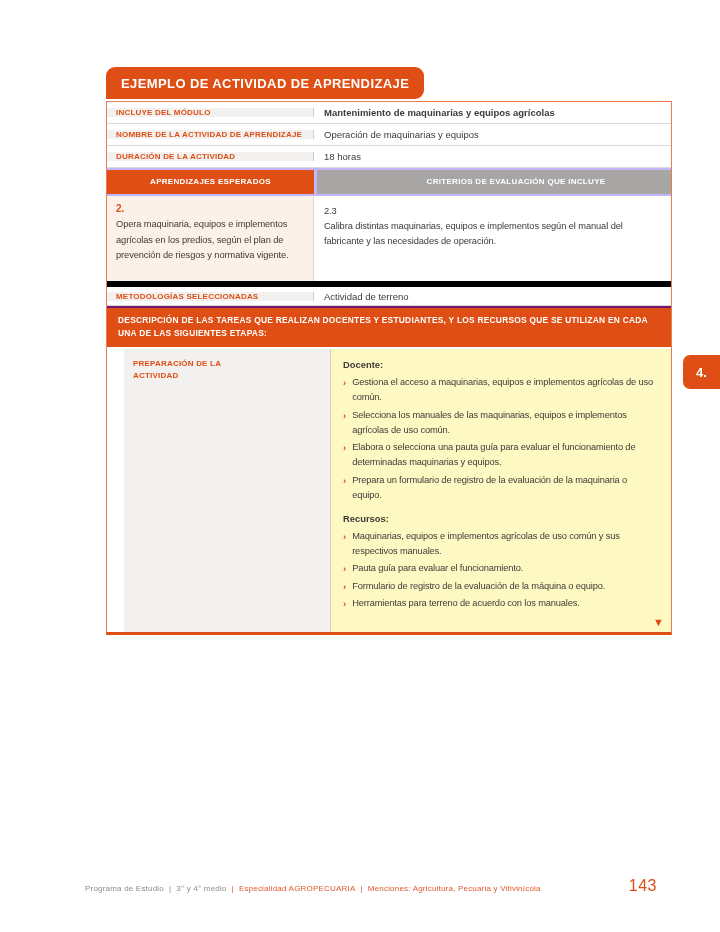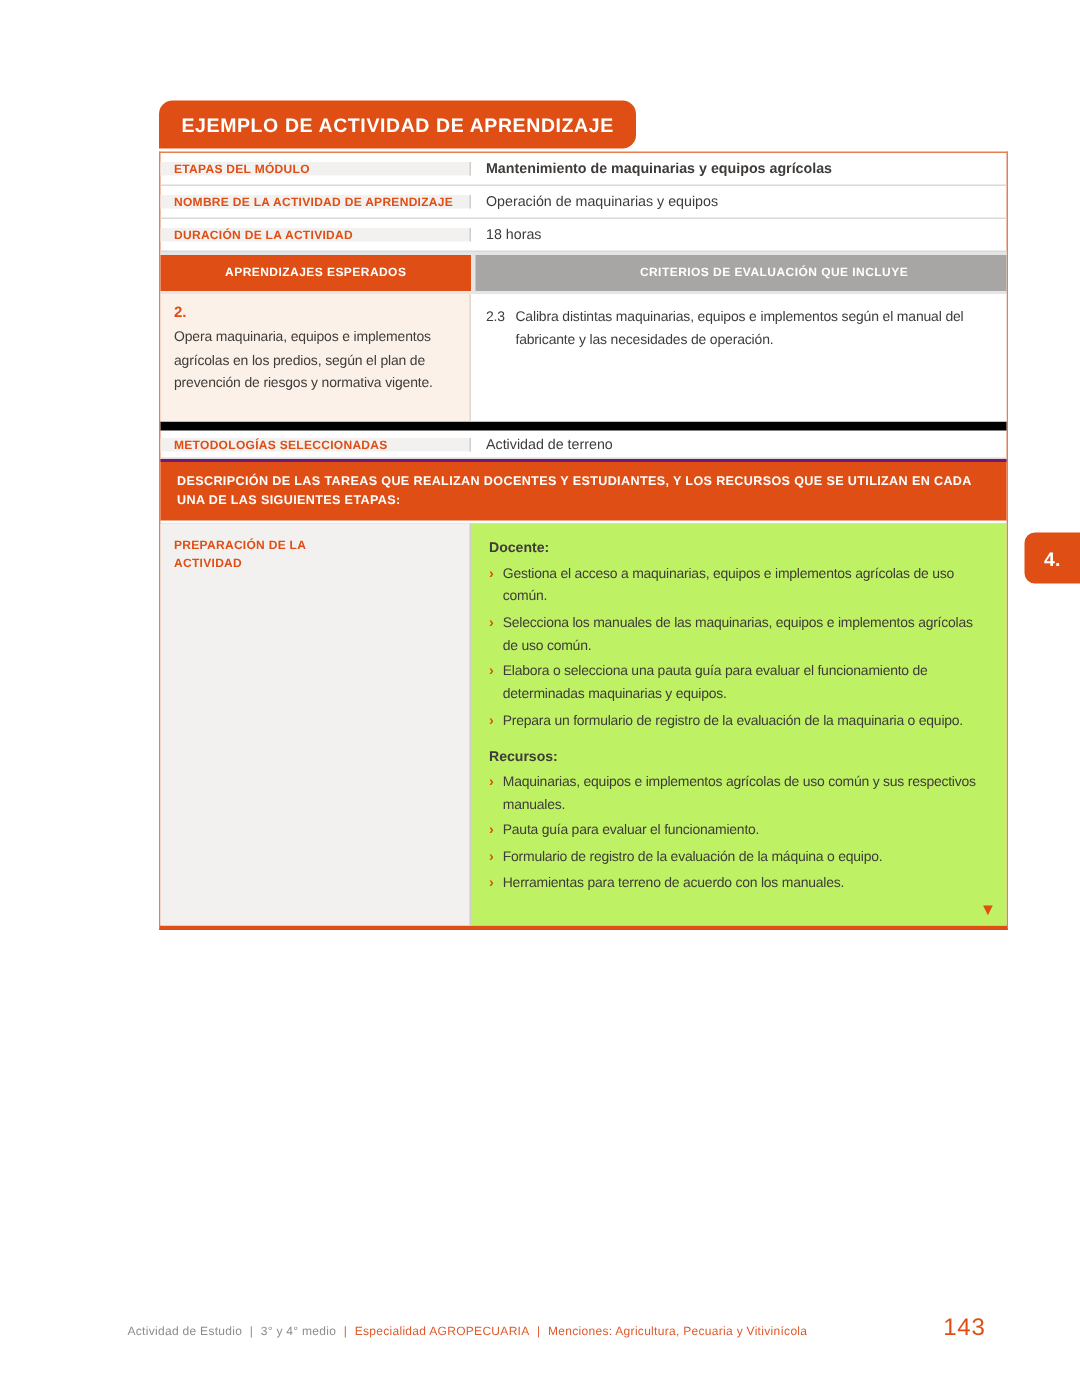--- a/index.html
+++ b/index.html
@@ -60,21 +60,21 @@
     color: #3E3B39;
     font-size: 9.5px;
     padding-left: 10px;
   }
 
   .info-row { height: 22px; align-items: center; border-bottom: 1px solid #DBD8D5; }
   .info-row:last-of-type { border-bottom: none; }
   .bold { font-weight: bold; }
 
   
-  .header-row { padding: 2px 0; gap: 3px; background: #e5e5e5; }
+  .header-row { padding: 2px 0; gap: 3px; background: #c4b5fd; }
   .hcell {
     height: 24px;
     line-height: 24px;
     text-align: center;
     color: #ffffff;
     font-size: 8px;
     font-weight: bold;
     letter-spacing: 0.3px;
   }
   .hcell.orange { flex: 0 0 207px; background: #DF4E14; }
@@ -84,44 +84,44 @@
   .content-row { min-height: 85px; }
   .ap-cell {
     flex: 0 0 207px;
     background: #FBF1E9;
     border-right: 1px solid #E4D5C9;
     padding: 7px 11px 10px 9px;
   }
   .ap-num { color: #DF4E14; font-weight: bold; font-size: 10px; margin-bottom: 3px; }
   .ap-text { color: #3E3B39; font-size: 9.3px; line-height: 15.5px; letter-spacing: -0.1px; }
   .cr-cell { flex: 1; padding: 8px 12px 8px 10px; background: #ffffff; }
-  .crit { display: flex; color: #3E3B39; font-size: 9.3px; line-height: 15px; letter-spacing: -0.1px; }
+  .crit { display: flex; color: #3E3B39; font-size: 9.3px; line-height: 15px; letter-spacing: -0.1px; flex-direction: column; }
   .crit-num { flex: 0 0 auto; margin-right: 7px; }
 
   
   .met-row { height: 25px; align-items: center; border-top: 6px solid #000000; }
 
   
   .band {
     background: #DF4E14;
     border-top: 2px solid #701a75;
     border-bottom: 2px solid #ffffff;
     color: #ffffff;
     font-size: 8.4px;
     font-weight: bold;
     letter-spacing: 0.25px;
     line-height: 13px;
     padding: 6px 11px 7px 11px;
   }
 
   
   .prep-row { min-height: 202px; }
-  .prep-label-cell { padding-top: 9px; line-height: 12px; }
+  .prep-label-cell { padding-top: 9px; line-height: 12px; margin-left: 17px; }
   .prep-label-cell span { display: block; max-width: 112px; }
-  .prep-content { flex: 1; position: relative; padding: 8px 14px 18px 12px; background: #bef264; }
+  .prep-content { flex: 1; position: relative; padding: 8px 14px 18px 12px; background: #fef9c3; }
   .sub-title { color: #3E3B39; font-size: 9.4px; font-weight: bold; margin: 2px 0 5px 0; }
   .sub-title.recursos { margin-top: 10px; }
   ul.bullets { list-style: none; }
   ul.bullets li { display: flex; margin-bottom: 2.5px; }
   .bullet-marker { color: #DF4E14; font-weight: bold; font-size: 9.5px; line-height: 15px; margin-right: 6px; flex: 0 0 auto; }
   .bullet-text { color: #3E3B39; font-size: 9.3px; line-height: 15px; letter-spacing: -0.15px; }
   .continue-arrow {
     position: absolute;
     right: 7px;
     bottom: 4px;
@@ -176,21 +176,21 @@
 
   <div class="content">
 
     <div class="title-box">
       <span>EJEMPLO DE ACTIVIDAD DE APRENDIZAJE</span>
     </div>
 
     <div class="doc-table">
 
       <div class="trow info-row">
-        <div class="lcell">ETAPAS DEL MÓDULO</div>
+        <div class="lcell">INCLUYE DEL MÓDULO</div>
         <div class="vcell bold">Mantenimiento de maquinarias y equipos agrícolas</div>
       </div>
       <div class="trow info-row">
         <div class="lcell">NOMBRE DE LA ACTIVIDAD DE APRENDIZAJE</div>
         <div class="vcell">Operación de maquinarias y equipos</div>
       </div>
       <div class="trow info-row">
         <div class="lcell">DURACIÓN DE LA ACTIVIDAD</div>
         <div class="vcell">18 horas</div>
       </div>
@@ -269,21 +269,21 @@
           <span class="continue-arrow">▼</span>
         </div>
       </div>
 
     </div>
   </div>
 
   <div class="side-tab">4.</div>
 
   <div class="footer">
-    <span>Actividad de Estudio</span>
+    <span>Programa de Estudio</span>
     <span class="f-sep">|</span>
     <span>3° y 4° medio</span>
     <span class="f-sep orange">|</span>
     <span class="f-orange">Especialidad AGROPECUARIA</span>
     <span class="f-sep orange">|</span>
     <span class="f-orange">Menciones: Agricultura, Pecuaria y Vitivinícola</span>
     <span class="f-page">143</span>
   </div>
 
 </div>

